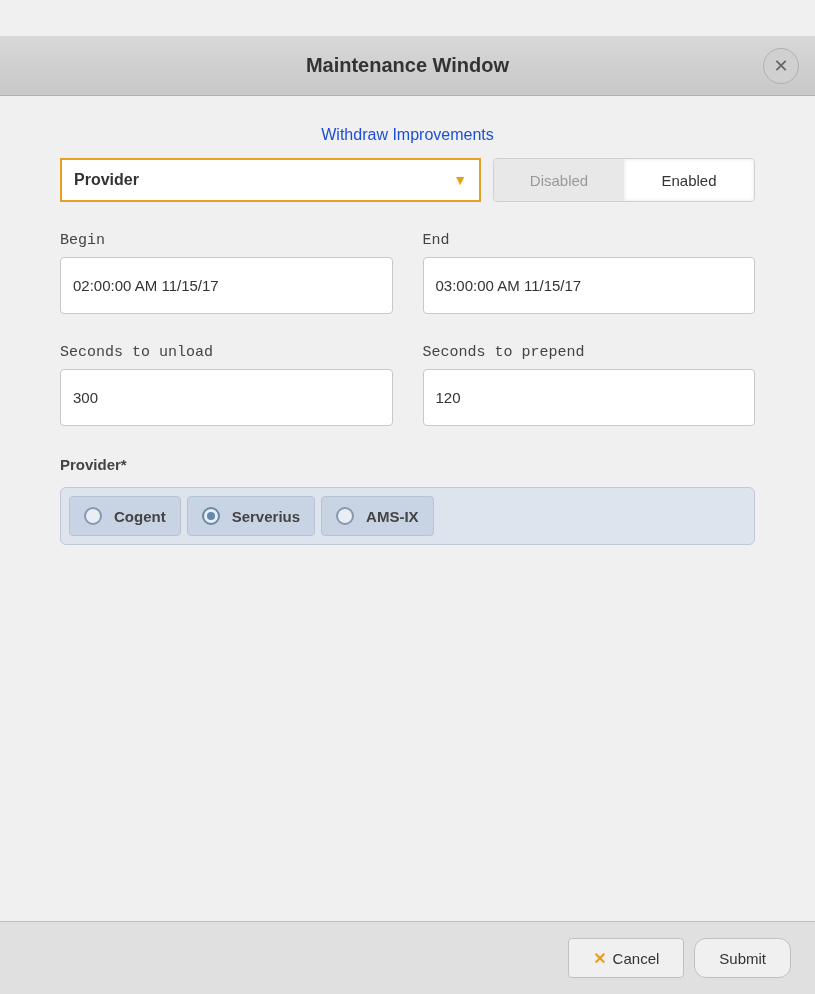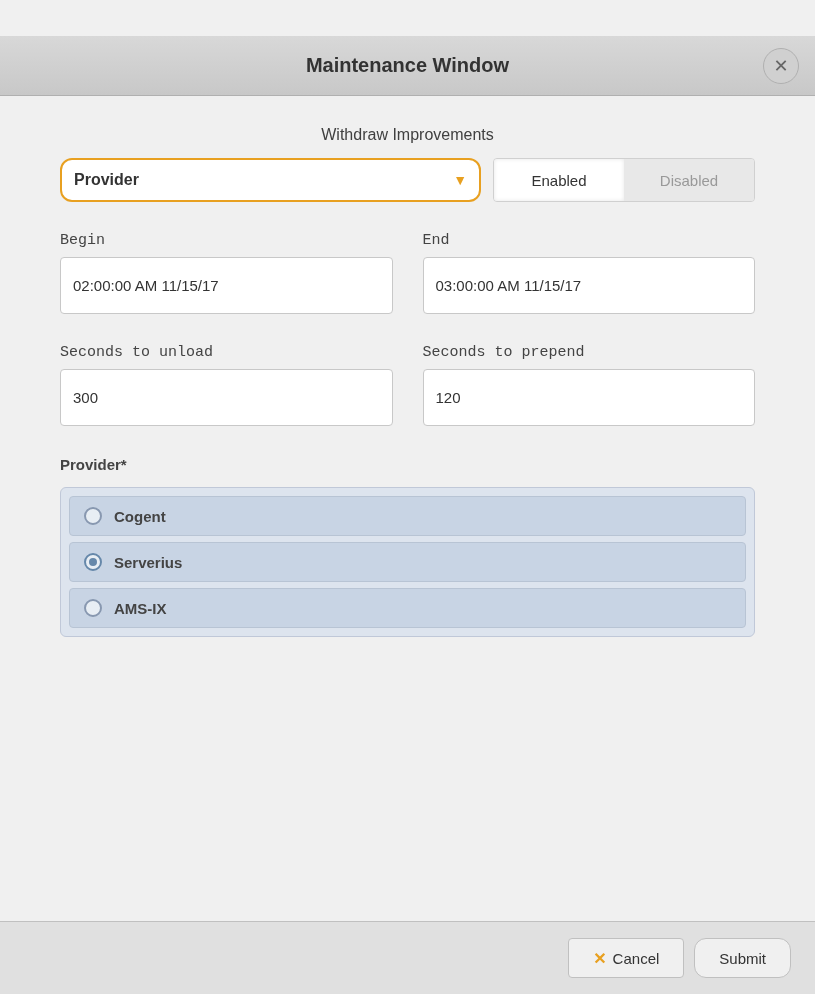--- a/index.html
+++ b/index.html
@@ -65,36 +65,36 @@
 
     .dialog-body {
       flex: 1;
       padding: 30px 60px;
       overflow-y: auto;
     }
 
     .withdraw-label {
       text-align: center;
       font-size: 16px;
-      color: #404040;
+      color: #1d4ed8;
       margin-bottom: 14px;
     }
 
     .top-row {
       display: flex;
       align-items: center;
       gap: 0;
       margin-bottom: 30px;
     }
 
     .provider-dropdown {
       flex: 1;
       height: 44px;
       border: 2px solid #e8a020;
-      border-radius: 12px;
+      border-radius: 0;
       background: white;
       display: flex;
       align-items: center;
       justify-content: space-between;
       padding: 0 12px;
       cursor: pointer;
       margin-right: 12px;
     }
 
     .provider-dropdown-text {
@@ -178,21 +178,21 @@
       margin-bottom: 14px;
     }
 
     .provider-list {
       border: 1px solid #c0c8d8;
       border-radius: 6px;
       overflow: hidden;
       background: #dde4ee;
       padding: 8px;
       display: flex;
-      flex-direction: column;
+      flex-direction: row;
       gap: 6px;
     }
 
     .provider-item {
       display: flex;
       align-items: center;
       padding: 10px 14px;
       background: #c8d4e4;
       border-radius: 4px;
       border: 1px solid #b8c4d4;
@@ -283,22 +283,22 @@
   <div class="dialog-body">
 
     <div class="withdraw-label">Withdraw Improvements</div>
 
     <div class="top-row">
       <div class="provider-dropdown">
         <span class="provider-dropdown-text">Provider</span>
         <span class="dropdown-arrow">▼</span>
       </div>
       <div class="toggle-group">
+        <button class="toggle-btn inactive">Disabled</button>
         <button class="toggle-btn active">Enabled</button>
-        <button class="toggle-btn inactive">Disabled</button>
       </div>
     </div>
 
     <div class="form-row">
       <div class="form-field">
         <label class="field-label">Begin</label>
         <input class="field-input" type="text" value="02:00:00 AM 11/15/17" style="">
       </div>
       <div class="form-field">
         <label class="field-label">End</label>

